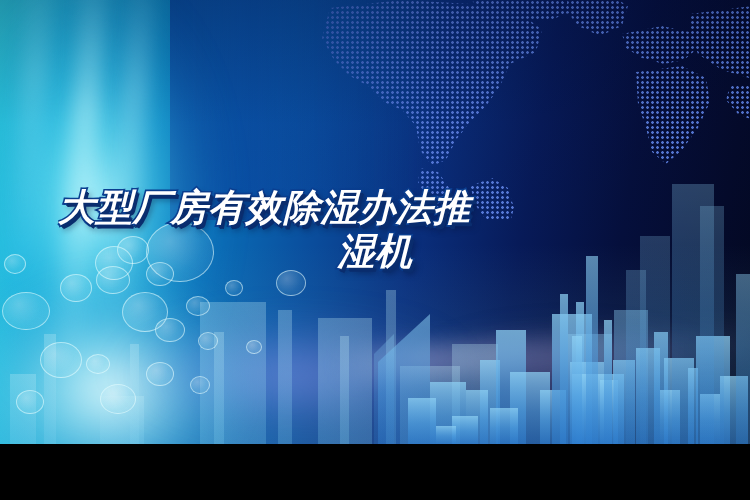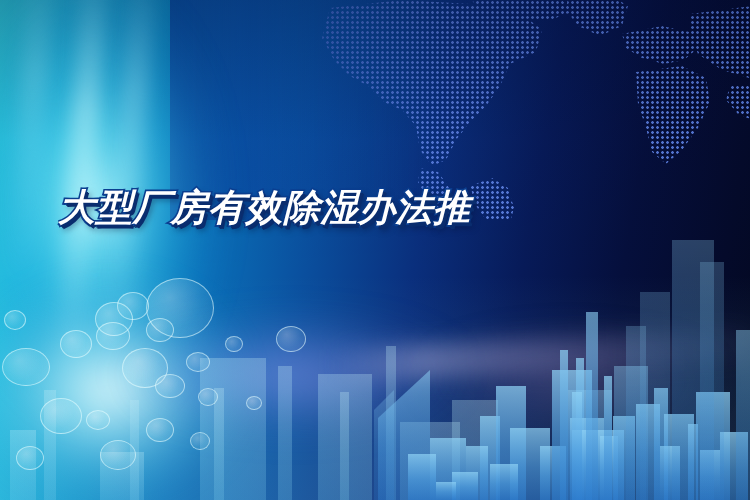--- a/index.html
+++ b/index.html
@@ -3,21 +3,21 @@
 <meta charset="utf-8">
 <style>
   html, body {
     margin: 0;
     padding: 0;
     background: #000;
   }
   #banner {
     position: relative;
     width: 750px;
-    height: 500px;
+    height: 444px;
     overflow: hidden;
     font-family: "DejaVu Sans", "Liberation Sans", sans-serif;
   }
 
   
   .layer { position: absolute; inset: 0; }
 
   .bg-base {
     background:
       linear-gradient(100deg,
@@ -333,15 +333,16 @@
     <div class="bub" style="left:146px; top:148px;width:26px; height:22px;"></div>
     <div class="bub" style="left:100px; top:170px;width:34px; height:28px;"></div>
     <div class="bub" style="left:16px;  top:176px;width:26px; height:22px;"></div>
     <div class="bub" style="left:190px; top:162px;width:18px; height:16px;"></div>
     <div class="bub" style="left:246px; top:126px;width:14px; height:12px;"></div>
     <div class="bub" style="left:4px;   top:40px; width:20px; height:18px;"></div>
   </div>
 
   <div class="headline">
     <span class="ln l1">大型厂房有效除湿办法推</span>
+    <span class="ln l3">湿机</span>
   </div>
 
 </div>
 
 </body></html>

